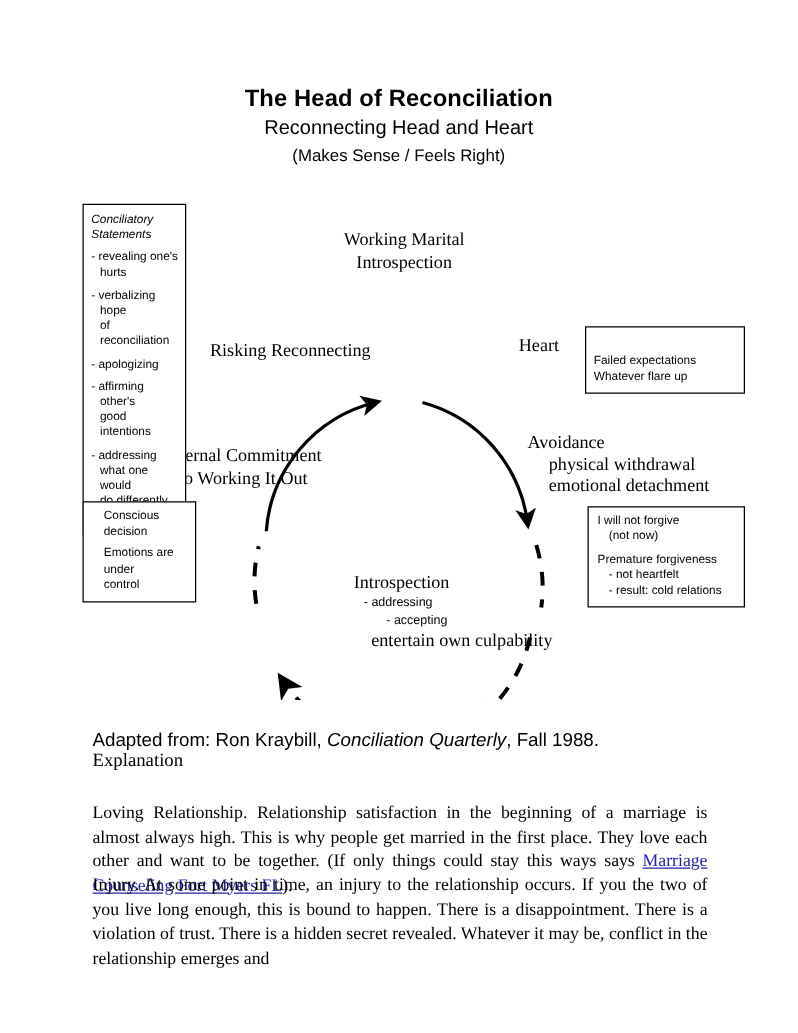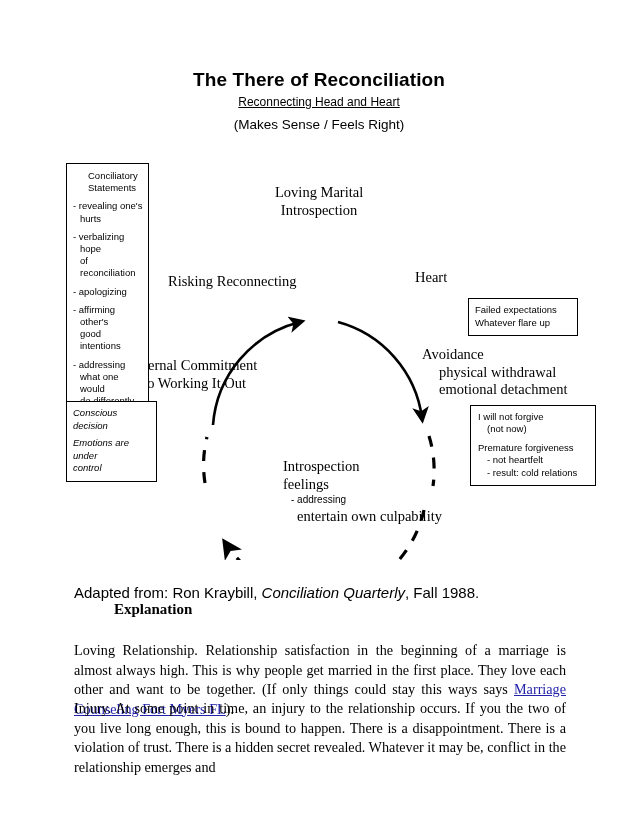--- a/index.html
+++ b/index.html
@@ -31,25 +31,24 @@
   }
   .title-main {
     font-family: "Liberation Sans", "DejaVu Sans", sans-serif;
     font-size: 19px;
     font-weight: bold;
     line-height: 23px;
     letter-spacing: 0.1px;
   }
   .title-sub {
     font-family: "Liberation Sans", "DejaVu Sans", sans-serif;
-    font-size: 12px;
+    font-size: 16px;
     font-weight: normal;
     line-height: 21px;
     margin-top: 1px;
-    text-decoration: underline;
   }
   .title-sub2 {
     font-family: "Liberation Sans", "DejaVu Sans", sans-serif;
     font-size: 13.5px;
     font-weight: normal;
     line-height: 19px;
     margin-top: 2px;
   }
 
   
@@ -76,46 +75,44 @@
     line-height: 12.2px;
     box-sizing: border-box;
   }
   .box-conciliatory {
     left: 66px;
     top: 13px;
     width: 83px;
     padding: 6px 5px 7px 6px;
   }
   .box-conciliatory .bx-head {
+    font-style: italic;
     line-height: 12.2px;
     margin-bottom: 6px;
-    margin-left: 15px;
   }
   .box-conciliatory .bx-item {
     margin-bottom: 6px;
     padding-left: 7px;
     text-indent: -7px;
   }
   .box-conciliatory .bx-item:last-child { margin-bottom: 0; }
 
   .box-failed {
     left: 468px;
     top: 111px;
-    width: 110px;
-    padding: 5px 5px 6px 6px;
-    margin-top: 37px;
+    width: 128px;
+    padding: 21px 5px 6px 6px;
   }
   .box-failed .bx-line { line-height: 12.6px; }
 
   .box-conscious {
     left: 66px;
     top: 251px;
     width: 91px;
-    padding: 5px 5px 6px 6px;
-    font-style: italic;
+    padding: 5px 5px 6px 16px;
   }
   .box-conscious .bx-line { line-height: 12.6px; }
   .box-conscious .bx-gap { margin-top: 5px; }
 
   .box-forgive {
     left: 470px;
     top: 255px;
     width: 126px;
     padding: 5px 5px 6px 7px;
   }
@@ -159,23 +156,22 @@
     line-height: 14px;
   }
   .adapted .ital { font-style: italic; }
 
   .explanation-head {
     position: absolute;
     left: 74px;
     top: 600px;
     font-family: "Liberation Serif", "DejaVu Serif", serif;
     font-size: 15px;
-    font-weight: bold;
+    font-weight: normal;
     line-height: 19px;
-    margin-left: 40px;
   }
   .body-para {
     position: absolute;
     left: 74px;
     width: 492px;
     font-family: "Liberation Serif", "DejaVu Serif", serif;
     font-size: 14.2px;
     line-height: 19.5px;
     text-align: justify;
     margin-top: 11px;
@@ -186,21 +182,21 @@
     color: #2222aa;
     text-decoration: underline;
   }
 </style>
 </head>
 <body>
 
 <div class="page">
 
   <div class="title-block">
-    <div class="title-main">The There of Reconciliation</div>
+    <div class="title-main">The Head of Reconciliation</div>
     <div class="title-sub">Reconnecting Head and Heart</div>
     <div class="title-sub2">(Makes Sense / Feels Right)</div>
   </div>
 
   <div class="diagram">
 
     <svg width="638" height="410" viewBox="0 0 638 410">
       <defs>
         <marker id="ah" markerWidth="9" markerHeight="9" refX="4.2" refY="3.2" orient="auto" markerUnits="strokeWidth">
           <path d="M0,0 L6.4,3.2 L0,6.4 L1.6,3.2 Z" fill="#000000"></path>
@@ -214,21 +210,21 @@
       <path d="M 429,286 A 115,115 0 0 1 433,336" fill="none" stroke="#000000" stroke-width="3.2" stroke-dasharray="11 11" stroke-linecap="butt"></path>
 
       <path d="M 424,360 A 115,115 0 0 1 382,426" fill="none" stroke="#000000" stroke-width="3.2" stroke-dasharray="11 11" stroke-linecap="butt" marker-end="url(#ah)"></path>
 
       <path d="M 368,436 A 115,115 0 0 1 226,394" fill="none" stroke="#000000" stroke-width="3.2" stroke-dasharray="11 11" stroke-linecap="butt" marker-end="url(#ah)"></path>
 
       <path d="M 205,333 A 115,115 0 0 1 207,287" fill="none" stroke="#000000" stroke-width="3.2" stroke-dasharray="11 11" stroke-linecap="butt"></path>
     </svg>
 
     <div class="node node-loving">
-      <div>Loving Marital</div>
+      <div>Working Marital</div>
       <div>Introspection</div>
     </div>
 
     <div class="node node-injury">
       <div>Heart</div>
     </div>
 
     <div class="node node-risking">
       <div>Risking Reconnecting</div>
     </div>
@@ -239,22 +235,22 @@
       <div class="sub">emotional detachment</div>
     </div>
 
     <div class="node node-internal">
       <div>Internal Commitment</div>
       <div>to Working It Out</div>
     </div>
 
     <div class="node node-intro">
       <div>Introspection</div>
-      <div class="sub-feel">feelings</div>
       <div class="sub-small ind1">-    addressing</div>
+      <div class="sub-small ind2">-    accepting</div>
       <div class="culp">entertain own culpability</div>
     </div>
 
     <div class="box box-conciliatory">
       <div class="bx-head">
         <div>Conciliatory</div>
         <div>Statements</div>
       </div>
       <div class="bx-item" style="white-space:pre-line">- revealing one's
   hurts</div>

